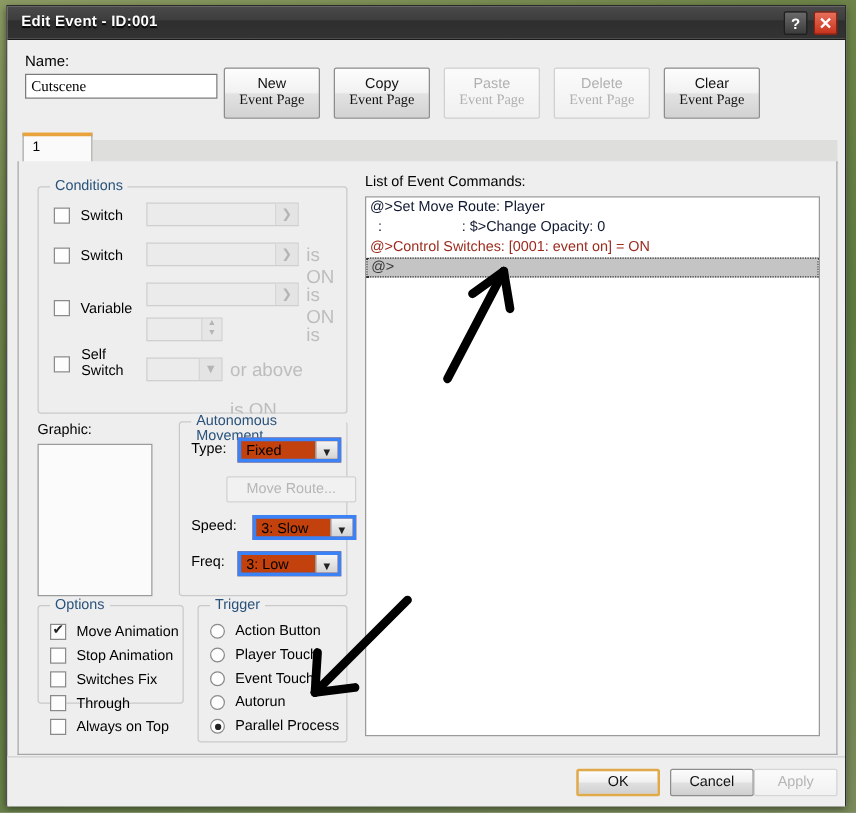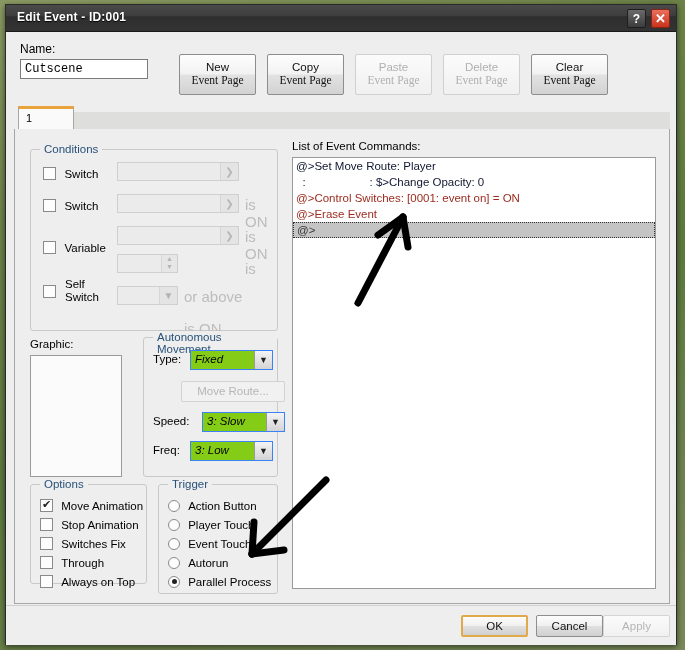--- a/index.html
+++ b/index.html
@@ -78,25 +78,25 @@
     position: absolute;
     left: 14px;
     top: 10px;
     font-size: 12px;
     color: #000;
   }
   #name-input {
     position: absolute;
     left: 14px;
     top: 27px;
-    width: 128px;
+    width: 154px;
     height: 20px;
     border: 1px solid #7b7b7b;
     background: #fff;
-    font-family: Liberation Mono, monospace;
+    font-family: Liberation Serif, serif;
     font-size: 12px;
     padding: 0 4px;
     color: #000;
     box-sizing: border-box;
   }
   
   .pagebtn {
     position: absolute;
     top: 22px;
     width: 77px;
@@ -174,21 +174,21 @@
     position: absolute;
     top: -7px;
     left: 9px;
     background: #efeeee;
     padding: 0 4px;
     font-size: 11.5px;
     color: #28527a;
   }
   #grp-conditions { left: 15px; top: 20px; width: 248px; height: 182px; }
   #grp-auto { left: 128px; top: 208px; width: 135px; height: 140px; }
-  #grp-options { left: 15px; top: 355px; width: 117px; height: 100px; padding-left: 31px; }
+  #grp-options { left: 15px; top: 355px; width: 117px; height: 79px; padding-left: 31px; }
   #grp-trigger { left: 143px; top: 355px; width: 120px; height: 110px; }
   
   .cond-row { position: absolute; left: 12px; }
   .cbx {
     display: inline-block;
     width: 13px;
     height: 13px;
     border: 1px solid #8a8a8a;
     background: #fdfdfd;
     vertical-align: middle;
@@ -270,27 +270,26 @@
     box-sizing: border-box;
   }
   
   .field-label {
     position: absolute;
     font-size: 11.5px;
     color: #000;
   }
   .combo {
     position: absolute;
-    border: 1px solid #3b82f6;
-    background: #84cc16;
+    border: 3px solid #3b82f6;
+    background: #c2410c;
     box-sizing: border-box;
     font-size: 11.5px;
     color: #000;
     padding: 2px 0 0 4px;
-    font-style: italic;
   }
   .combo .arrowbox {
     position: absolute;
     right: 0; top: 0; bottom: 0;
     width: 17px;
     background: linear-gradient(to bottom,#f4f4f4,#d4d4d4);
     border-left: 1px solid #9a9a9a;
     color: #222;
     font-size: 9px;
     text-align: center;
@@ -574,21 +573,20 @@
             <span class="rdo checked"></span>
             <span class="opt-label">Parallel Process</span>
           </div>
         </div>
 
         <div id="cmd-label">List of Event Commands:</div>
         <div id="cmd-list">
           <div class="cmd-line" style="color:#101830">@&gt;Set Move Route: Player</div>
           <div class="cmd-line" style="color:#101830">  :                    : $&gt;Change Opacity: 0</div>
           <div class="cmd-line" style="color:#9c2b1e">@&gt;Control Switches: [0001: event on] = ON</div>
-          <div class="cmd-line" style="color:#9c2b1e">@&gt;Erase Event</div>
           <div class="cmd-line sel">@&gt;</div>
         </div>
 
       </div>
 
       <div id="footer">
         <div class="footbtn" id="btn-ok">OK</div>
         <div class="footbtn" id="btn-cancel">Cancel</div>
         <div class="footbtn" id="btn-apply">Apply</div>
       </div>

